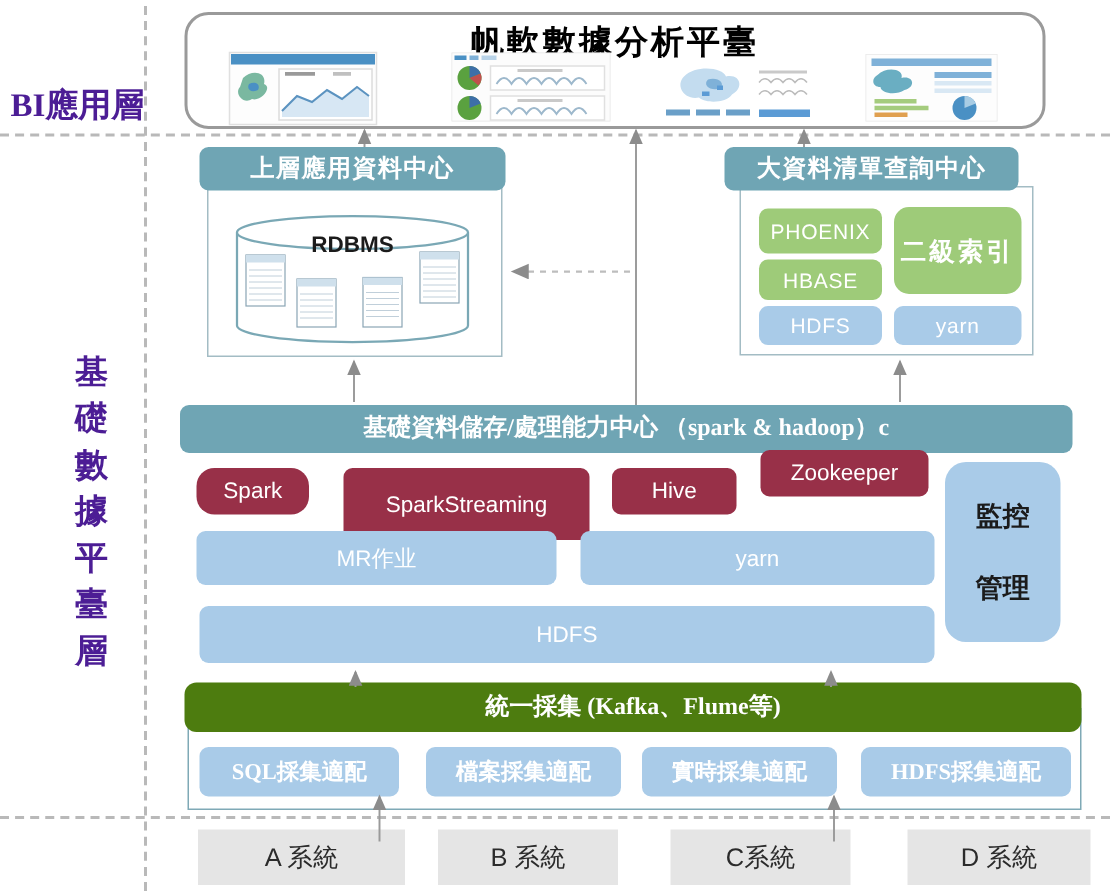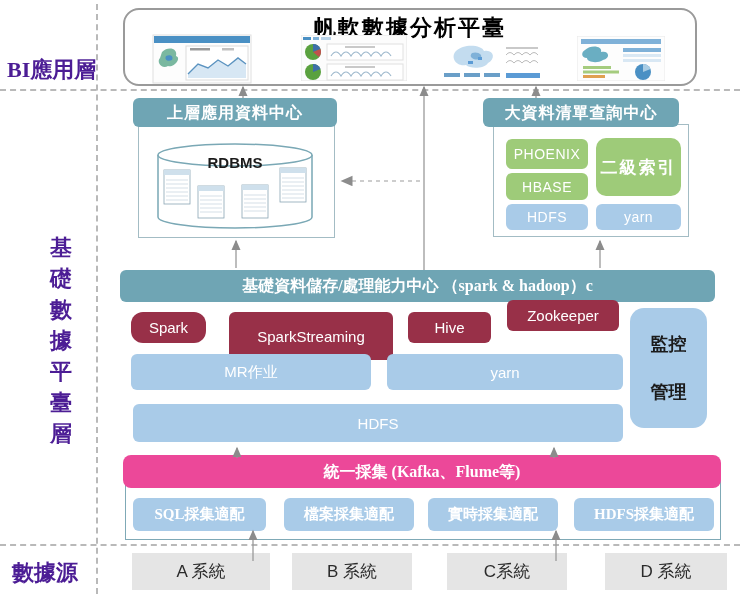--- a/index.html
+++ b/index.html
@@ -27,21 +27,21 @@
   .latin{font-size:14px;letter-spacing:0.5px;}
   .storage-bar{background:#6fa5b4;border-radius:6px;color:#fff;font-weight:bold;font-size:16px;
                text-align:center;line-height:32px;
                font-family:"Liberation Serif","DejaVu Serif",serif;}
   .engine{font-size:15px;}
   .bluerow{font-size:15px;}
   .monitor{background:#a9cbe8;border-radius:14px;display:flex;flex-direction:column;
            align-items:center;justify-content:center;gap:24px;color:#1b1b1b;font-weight:bold;
            font-size:18px;font-family:"Liberation Serif","DejaVu Serif",serif;}
   .collect-panel{background:#fff;border:1px solid #7fa9b6;}
-  .collect-bar{background:#ec4899;border-radius:8px;color:#fff;font-weight:bold;font-size:16px;
+  .collect-bar{background:#4d7c0f;border-radius:8px;color:#fff;font-weight:bold;font-size:16px;
                text-align:center;line-height:33px;
                font-family:"Liberation Serif","DejaVu Serif",serif;}
   .adapter{font-weight:bold;font-size:15px;
            font-family:"Liberation Serif","DejaVu Serif",serif;}
   .srcbox{background:#e5e5e5;color:#2b2b2b;font-size:17px;display:flex;align-items:center;
           justify-content:center;}
   .sec-index{font-weight:bold;font-size:17px;border-radius:10px;
              font-family:"Liberation Serif","DejaVu Serif",serif;letter-spacing:2px;}
   svg{display:block;}
 </style>
@@ -49,21 +49,20 @@
 <body>
 
 <div class="canvas">
 
   <div class="abs dash-v" style="left:96px;top:4px;height:590px;"></div>
   <div class="abs dash-h" style="left:0;top:89px;width:740px;"></div>
   <div class="abs dash-h" style="left:0;top:544px;width:740px;"></div>
 
   <div class="abs layer-label" style="left:7px;top:55px;">BI應用層</div>
   <div class="abs layer-label vert-label" style="left:46px;top:232px;">基礎數據平臺層</div>
-  <div class="abs layer-label" style="left:12px;top:558px;">數據源</div>
 
   <svg class="abs" style="left:0;top:0;pointer-events:none;z-index:4;" width="740" height="596">
     <defs>
       <marker id="ah" markerWidth="9" markerHeight="8" refX="7" refY="3.5" orient="auto">
         <path d="M0,0 L8,3.5 L0,7 Z" fill="#8c8c8c"></path>
       </marker>
     </defs>
     <line x1="243" y1="98" x2="243" y2="87" stroke="#9a9a9a" stroke-width="1.3" marker-end="url(#ah)"></line>
     <line x1="424" y1="270" x2="424" y2="87" stroke="#9a9a9a" stroke-width="1.3" marker-end="url(#ah)"></line>
     <line x1="536" y1="98" x2="536" y2="87" stroke="#9a9a9a" stroke-width="1.3" marker-end="url(#ah)"></line>

